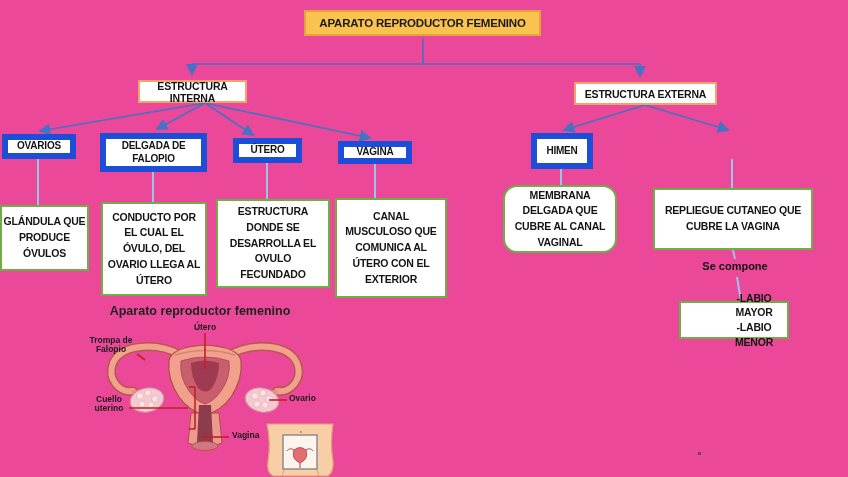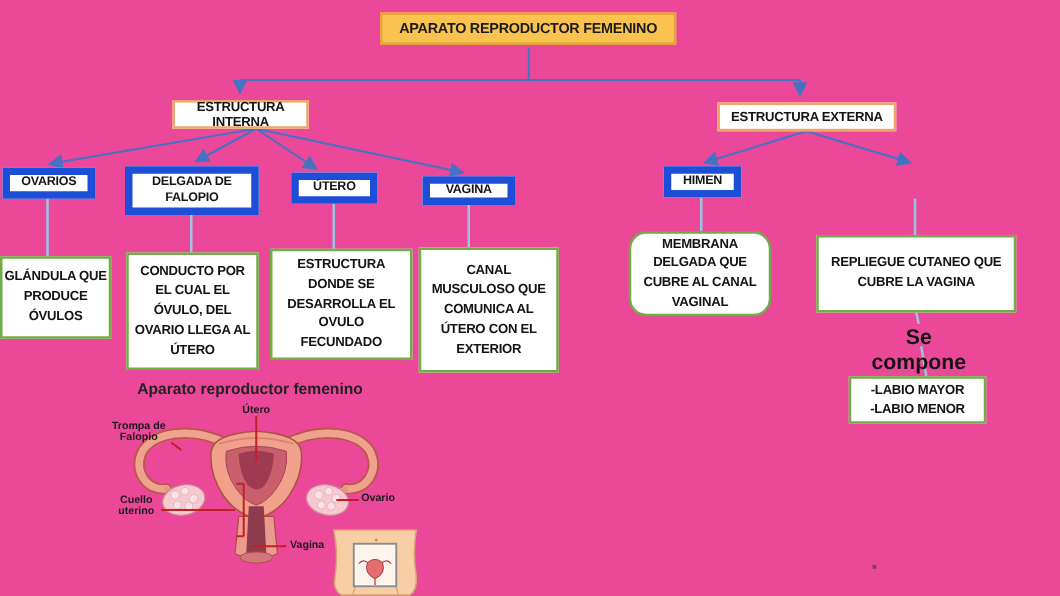--- a/index.html
+++ b/index.html
@@ -19,34 +19,34 @@
     background:#FAC34F;border:2px solid #E5A33D;color:#1a1a1a;
   }
   .branch{border:2px solid #F0A469;font-size:10.5px;}
   .branch.interna{left:138px;top:80px;width:109px;height:23px;}
   .branch.externa{left:574px;top:82px;width:143px;height:23px;}
   .node{border:6px solid #1d4ed8;font-size:10px;line-height:1.25;}
   .node.ovarios{left:2px;top:134px;width:74px;height:25px;}
   .node.trompas{left:100px;top:133px;width:107px;height:39px;}
   .node.utero{left:233px;top:138px;width:69px;height:25px;}
   .node.vagina{left:338px;top:141px;width:74px;height:23px;}
-  .node.himen{left:531px;top:133px;width:62px;height:25px;}
+  .node.himen{left:531px;top:133px;width:62px;height:36px;}
   .node.vulva{left:697px;top:133px;width:70px;height:26px;}
   .desc{border:2px solid #70AD47;font-size:10.5px;line-height:1.5;}
   .desc.ovarios{left:0px;top:205px;width:89px;height:66px;}
   .desc.trompas{left:101px;top:202px;width:106px;height:94px;}
   .desc.utero{left:216px;top:199px;width:114px;height:89px;}
   .desc.vagina{left:335px;top:198px;width:112px;height:100px;}
   .desc.himen{left:503px;top:185px;width:114px;height:68px;border-radius:14px;}
   .desc.vulva{left:653px;top:188px;width:160px;height:62px;}
   .se-compone{
     position:absolute;left:690px;top:260px;width:90px;z-index:2;text-align:center;
-    font-weight:bold;font-size:17px;color:#141414;
-  }
-  .labio{left:679px;top:301px;width:110px;height:38px;line-height:1.4;}
+    font-weight:bold;font-size:11px;color:#141414;
+  }
+  .labio{left:679px;top:301px;width:110px;height:38px;line-height:1.4;padding-left:40px;}
   #illustration{position:absolute;left:85px;top:303px;width:260px;height:174px;z-index:1;}
   #ill-title{
     position:absolute;left:0;top:1px;width:230px;text-align:center;font-weight:bold;
     font-size:12.5px;color:#222;letter-spacing:0;
   }
   .ill-label{
     position:absolute;font-weight:bold;font-size:8.5px;line-height:1.1;color:#1a1a1a;
     white-space:pre-line;z-index:3;
   }
   .ill-label.utero{left:98px;top:20px;width:44px;text-align:center;}

